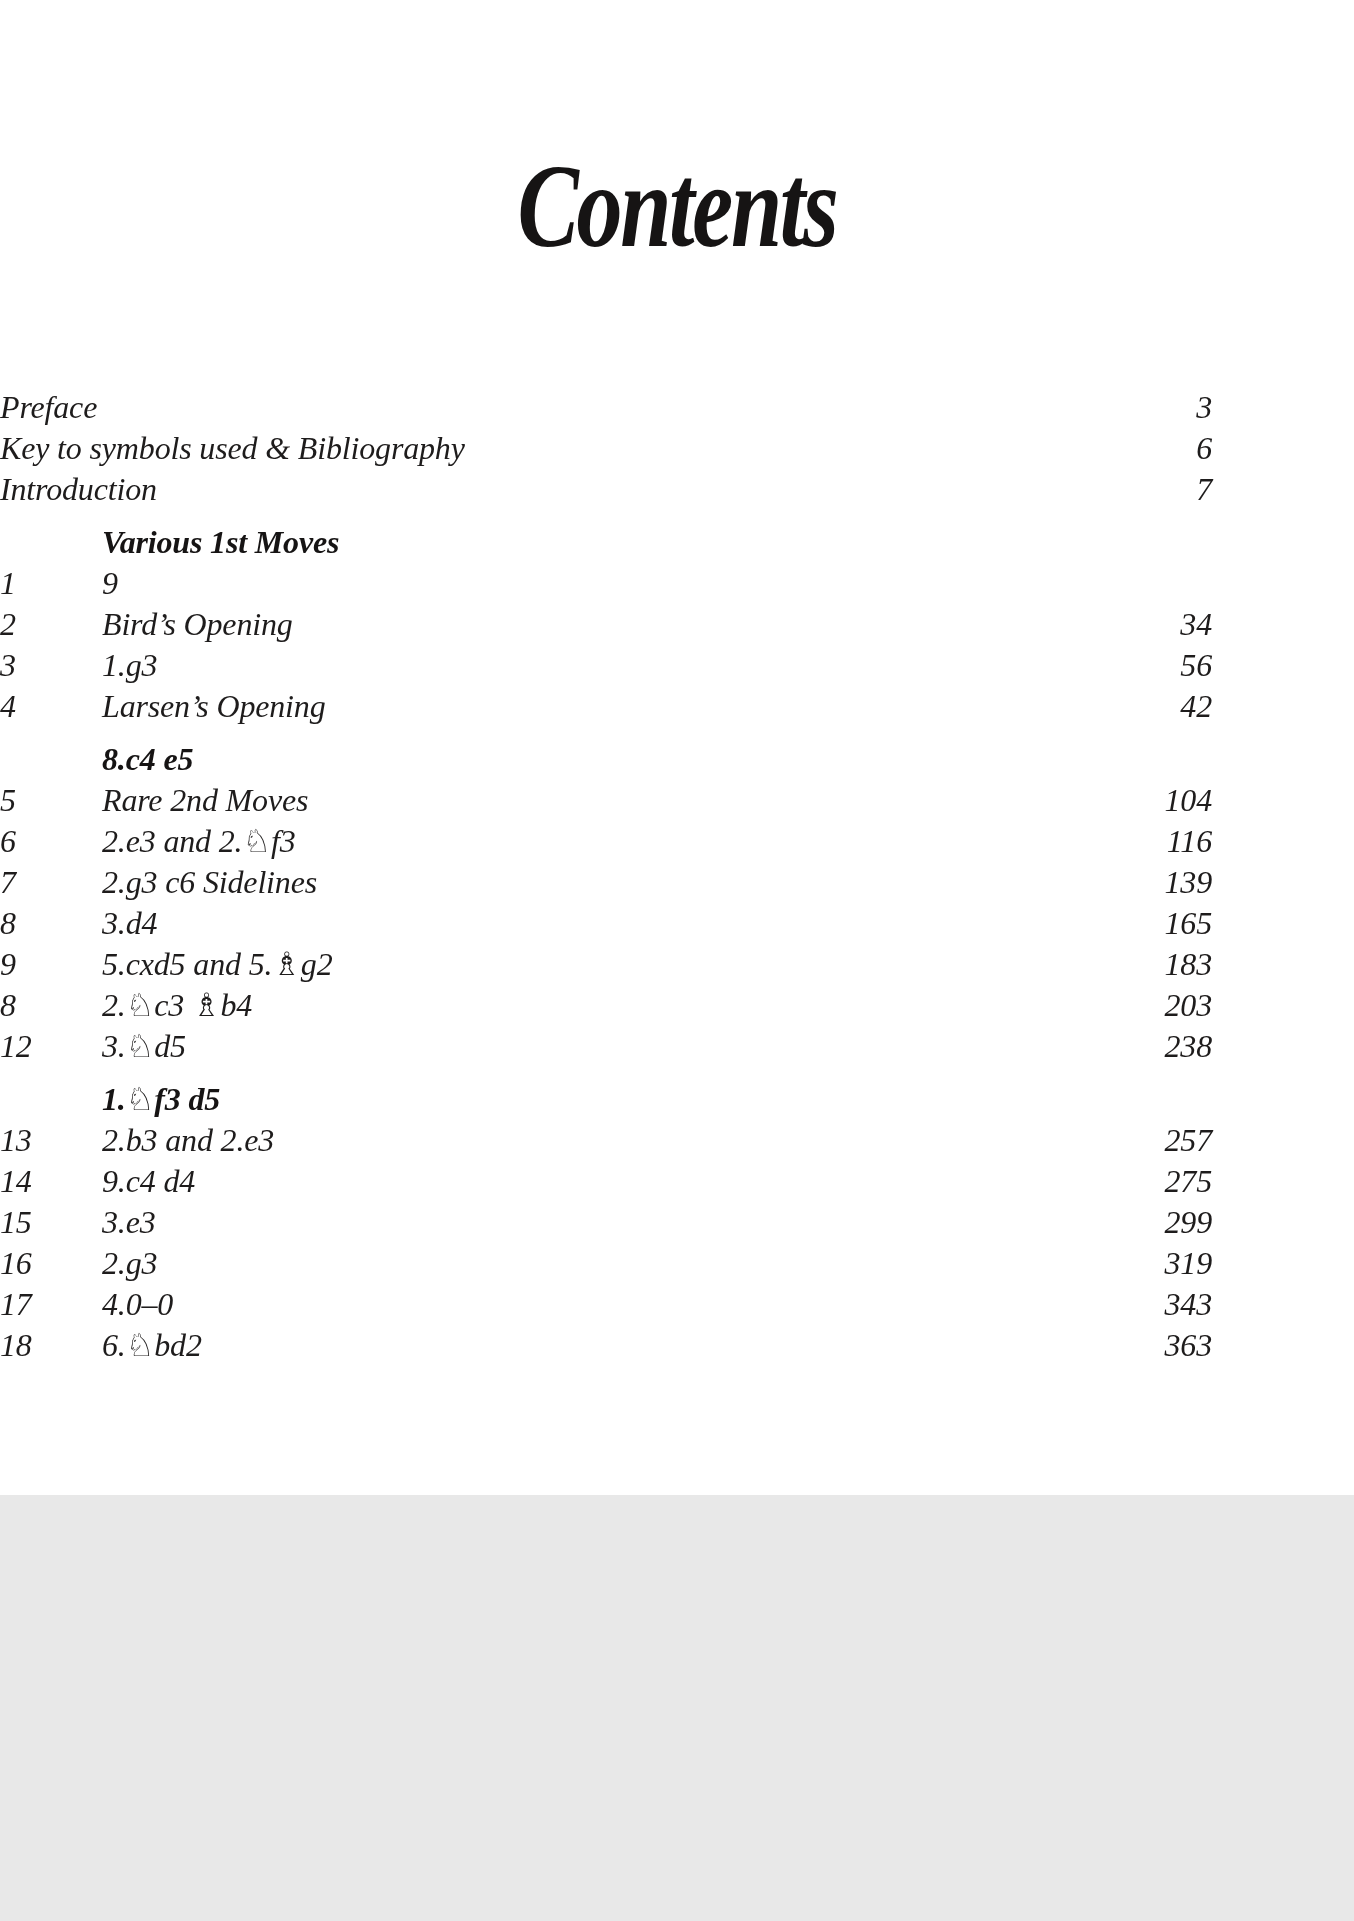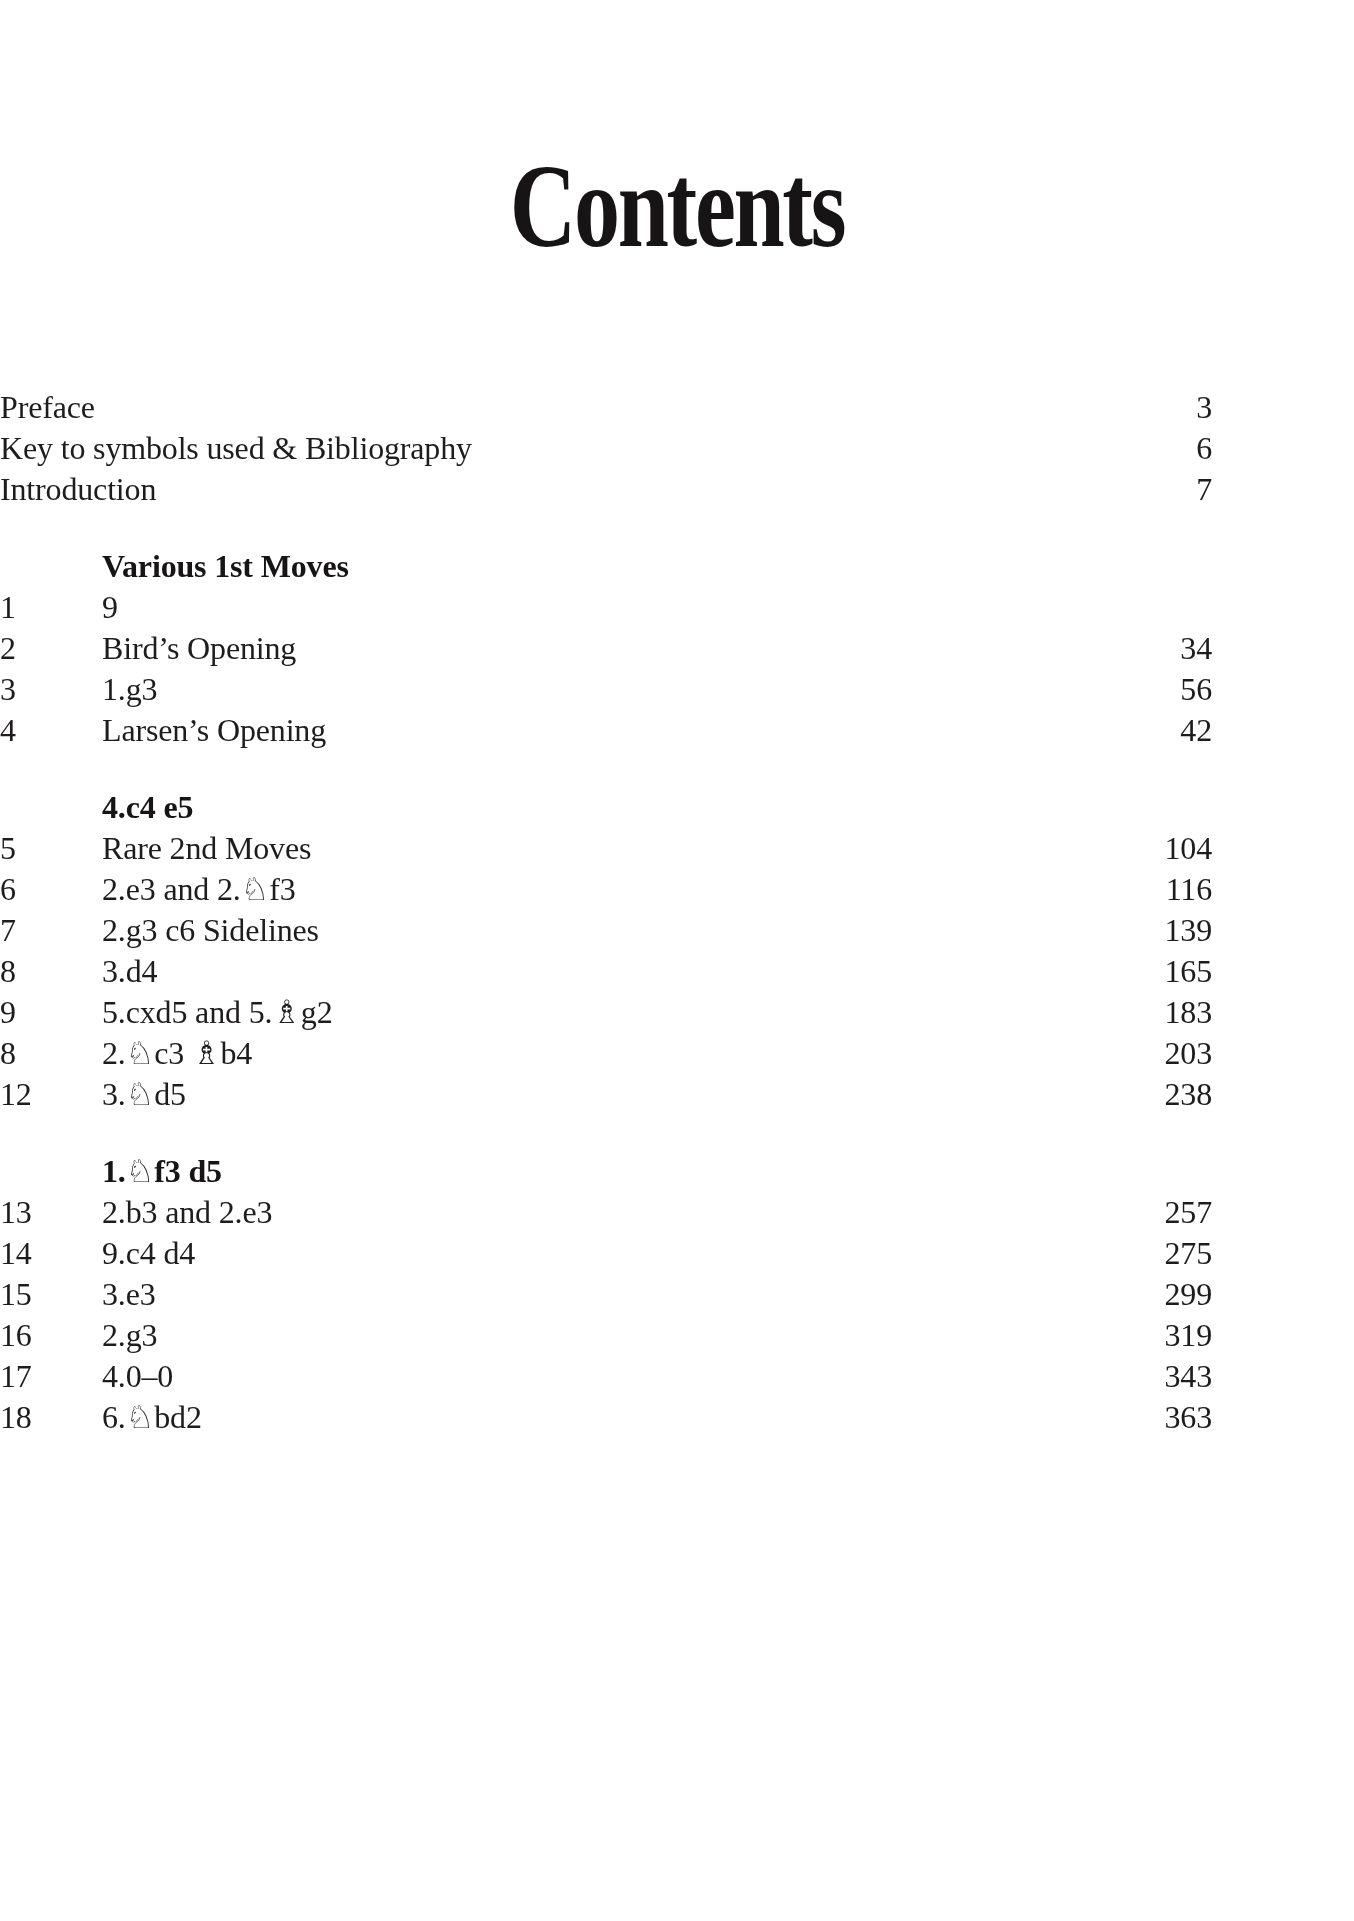--- a/index.html
+++ b/index.html
@@ -1,25 +1,26 @@
 <!DOCTYPE html>
 <html><head>
 <meta charset="utf-8">
 <style>
   html, body { margin: 0; padding: 0; background: #e8e8e8; }
   .page {
     position: relative;
     width: 1354px;
-    height: 1921px;
+    height: 1495px;
     margin: 0 auto;
     background: #ffffff;
     overflow: hidden;
     font-family: "Liberation Serif", "DejaVu Serif", serif;
     color: #1e1c1c;
     box-sizing: border-box;
+    font-style: italic;
   }
   .book-title {
     margin: 0;
     padding-top: 148px;
     text-align: center;
     font-size: 118px;
     line-height: 118px;
     font-weight: 700;
     letter-spacing: -0.025em;
     transform: scaleX(0.78);
@@ -30,21 +31,21 @@
     margin-top: 121px;
     padding-right: 142px;
     font-size: 32px;
     line-height: 41px;
     letter-spacing: -0.005em;
   }
   .row { display: flex; align-items: baseline; }
   .num-col { flex: 0 0 102px; }
   .label { flex: 1 1 auto; padding-right: 20px; }
   .pagenum { flex: 0 0 auto; text-align: right; }
-  .section { margin-top: 36px; }
+  .section { margin-top: 12px; }
   .heading { font-weight: 700; color: #161414; }
   
   .label, .heading { font-family: "Liberation Serif", "DejaVu Serif", "DejaVu Sans", serif; }
 </style>
 </head>
 <body>
 
 <div class="page">
   <h1 class="book-title">Contents</h1>
 
@@ -93,21 +94,21 @@
     <span class="num-col">4</span>
     <span class="label">Larsen’s Opening</span>
     <span class="pagenum">42</span>
   </div>
 </div>
   </section>
 
   <section class="section">
     <div class="row heading-row">
       <span class="num-col"></span>
-      <span class="label heading">4.c4 e5</span>
+      <span class="label heading">8.c4 e5</span>
     </div>
     <div class="chapters">
   <div class="row chapter-row">
     <span class="num-col">5</span>
     <span class="label">Rare 2nd Moves</span>
     <span class="pagenum">104</span>
   </div>
 
   <div class="row chapter-row">
     <span class="num-col">6</span>

